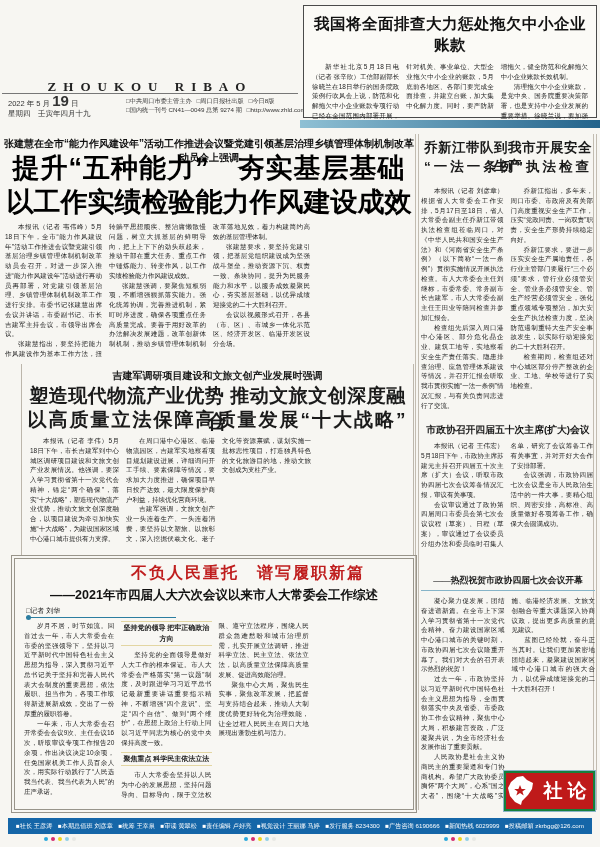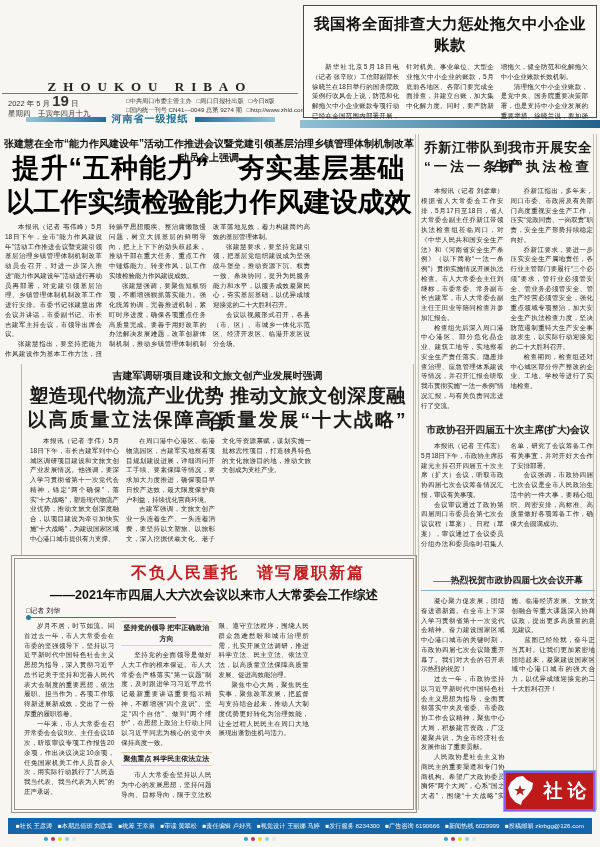--- a/index.html
+++ b/index.html
@@ -76,21 +76,21 @@
   .bl-body { left:24px; top:621px; width:382px; height:183px; }
 
   
   .br-title { left:420px; top:560px; width:176px; text-align:center; font-family:"Liberation Serif","DejaVu Serif",serif;
     font-weight:900; font-size:9.2px; color:#000; }
   .br-sub { left:420px; top:575px; width:176px; text-align:center; font-weight:700; font-size:8.8px;
     font-family:"Liberation Serif","DejaVu Serif",serif; }
   .br-underline { left:421px; top:590px; width:174px; border-top:1px solid #86b4c8; }
   .br-body { left:421px; top:596px; width:174px; height:214px; }
 
-  .stamp { left:503px; top:770px; width:93px; height:42px; border:1px solid #8ab4c8; background:#8b5cf6; padding:2px; }
+  .stamp { left:503px; top:770px; width:93px; height:42px; border:1px solid #8ab4c8; background:#15803d; padding:2px; }
   .stamp-inner { width:100%; height:100%; background:#bf1a1a; display:flex; align-items:center; justify-content:center; gap:5px; }
   .stamp-label { color:#fff; font-family:"Liberation Serif","DejaVu Serif",serif; font-weight:900; font-size:19px; letter-spacing:5px; text-indent:5px; }
 
   
   .footer-bar { left:8px; top:818px; width:584px; height:16px; background:#1566a8; display:flex; align-items:center;
     justify-content:space-between; padding:0 8px; }
   .f-item { color:#fff; font-size:6.2px; white-space:nowrap; }
   .dots { top:837px; display:flex; gap:3px; }
   .dots .dot { width:4px; height:4px; border-radius:50%; display:inline-block; }
   .dc1 { left:44px; } .dc2 { left:244px; } .dc3 { left:444px; }
@@ -114,25 +114,20 @@
   <div class="abs info-row">
       <span>□中共周口市委主管主办</span>
       <span>□周口日报社出版</span>
       <span>□今日8版</span>
     </div>
   <div class="abs info-row info-row2">
       <span>□国内统一刊号 CN41—0049 总第 9274 期</span>
       <span>□http://www.zhld.com</span>
     </div>
 
-  <div class="abs grade-row">
-    <span class="grade-bar l"></span>
-    <span class="grade-text">河南省一级报纸</span>
-    <span class="grade-bar r"></span>
-  </div>
 
   <div class="abs tr-box">
     <div class="tr-head">我国将全面排查大力惩处拖欠中小企业账款</div>
     <div class="tr-body cols c3">
         <p class="para">新华社北京5月18日电（记者 张辛欣）工信部副部长徐晓兰在18日举行的国务院政策例行吹风会上说，防范和化解拖欠中小企业账款专项行动已经在全国范围内部署开展，针对机关、事业单位、大型企业拖欠中小企业的账款，5月底前各地区、各部门要完成全面排查，并建立台账，加大集中化解力度。同时，要严防新增拖欠，健全防范和化解拖欠中小企业账款长效机制。</p>
         <p class="para">清理拖欠中小企业账款，是党中央、国务院重要决策部署，也是支持中小企业发展的重要举措。徐晓兰说，要加强部际协调、健全长效机制，同时压实地方属地责任和部门监管责任。对于无分歧欠款，要求限期清偿一批；对于有分歧欠款，要推动协商解决或通过法律手段解决。</p>
       </div>
   </div>
   <div class="abs teal-band"></div>
 

